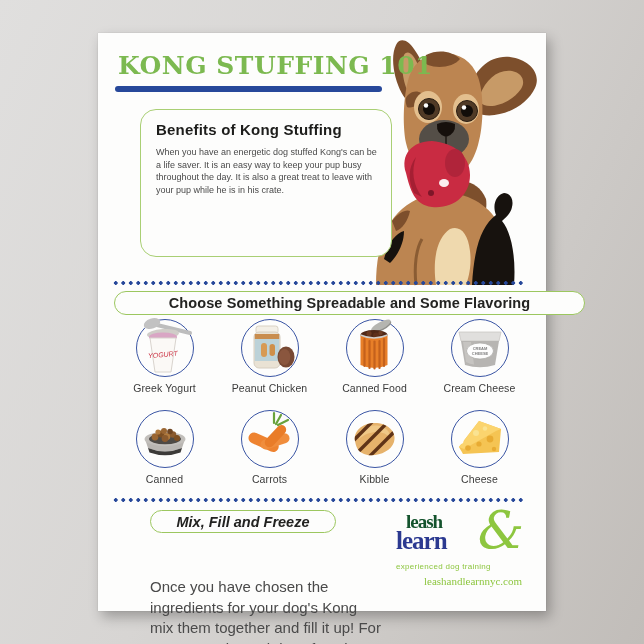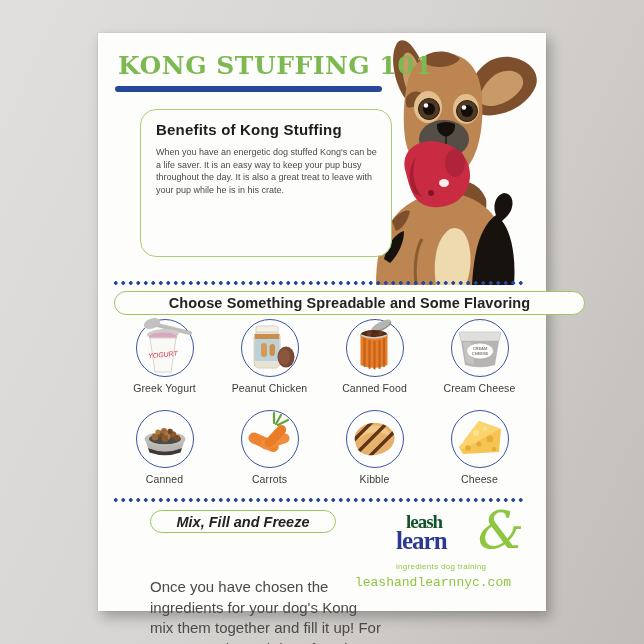--- a/index.html
+++ b/index.html
@@ -65,22 +65,22 @@
   .logo{position:absolute;left:296px;top:479px;width:128px;height:100px;z-index:2;
     font-family:"Liberation Serif",serif;}
   .logo .word1{position:absolute;left:12px;top:0;font-size:19px;font-weight:bold;
     color:#14532d;letter-spacing:-1px;line-height:1;}
   .logo .word2{position:absolute;left:2px;top:16px;font-size:25px;font-weight:bold;
     color:#2b3990;letter-spacing:-1px;line-height:1;}
   .logo .amp{position:absolute;right:-2px;top:-8px;font-size:52px;line-height:1;
     color:#8dc63f;font-family:"DejaVu Serif",serif;font-style:italic;}
   .logo .tagline{position:absolute;left:2px;top:50px;font-size:8px;color:#8dc63f;
     font-family:"Liberation Sans",sans-serif;letter-spacing:.3px;}
-  .logo .url{position:absolute;right:11px;top:63px;font-size:13px;color:#8dc63f;
-    font-family:Liberation Mono, monospace;}
+  .logo .url{position:absolute;right:0;top:63px;font-size:11px;color:#8dc63f;
+    font-family:Liberation Serif, serif;}
 </style>
 </head>
 <body>
 
 <div class="canvas">
   <div class="poster">
 
     <h1 class="title">KONG STUFFING 101</h1>
     <div class="title-rule"></div>
 
@@ -279,18 +279,18 @@
 
     <div class="dotline line2"></div>
 
     <div class="pill-heading mix-heading">Mix, Fill and Freeze</div>
     <p class="mix-text">Once you have chosen the ingredients for your dog's Kong mix them together and fill it up! For more experienced dogs freezing the Kong can be a great way to make the fun last longer. I also suggest filling several Kong's at once so that you can grab them as needed without prepping each time.</p>
 
     <div class="logo">
       <span class="word1">leash</span>
       <span class="word2">learn</span>
       <span class="amp">&amp;</span>
-      <span class="tagline">ingredients dog training</span>
+      <span class="tagline">experienced dog training</span>
       <span class="url">leashandlearnnyc.com</span>
     </div>
 
   </div>
 </div>
 
 </body></html>

